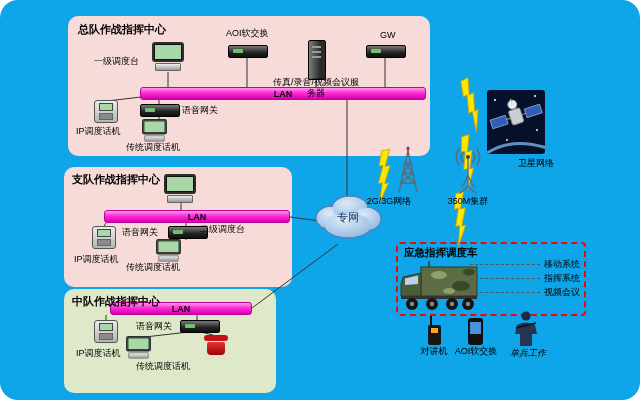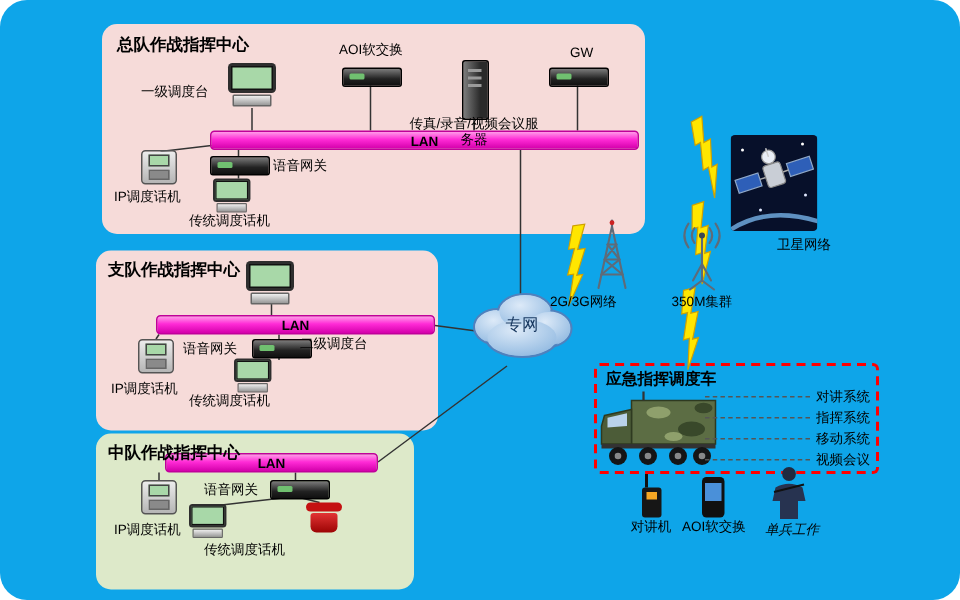--- a/index.html
+++ b/index.html
@@ -290,32 +290,28 @@
       <circle cx="53" cy="44" r="6" fill="#151515"></circle>
         <circle cx="53" cy="44" r="2.2" fill="#888"></circle>
       <circle cx="69" cy="44" r="6" fill="#151515"></circle>
         <circle cx="69" cy="44" r="2.2" fill="#888"></circle>
     </svg>
   </div>
 
   <div class="sysrows" style="left:470px;top:257px;width:110px;">
     <div class="sysrow">
       <span class="leader"></span>
-      <span class="syslabel">对讲系统</span>
+      <span class="syslabel">移动系统</span>
     </div>
     <div class="sysrow">
       <span class="leader"></span>
       <span class="syslabel">指挥系统</span>
     </div>
     <div class="sysrow">
       <span class="leader"></span>
-      <span class="syslabel">移动系统</span>
-    </div>
-    <div class="sysrow">
-      <span class="leader"></span>
       <span class="syslabel">视频会议</span>
     </div>
   </div>
 
   <div class="walkie" style="left:428px;top:316px;">
     <div class="ant"></div>
       <div class="bd"></div>
   </div>
   <div class="lbl ctr" style="left:410px;top:346px;width:48px;">对讲机</div>
 

